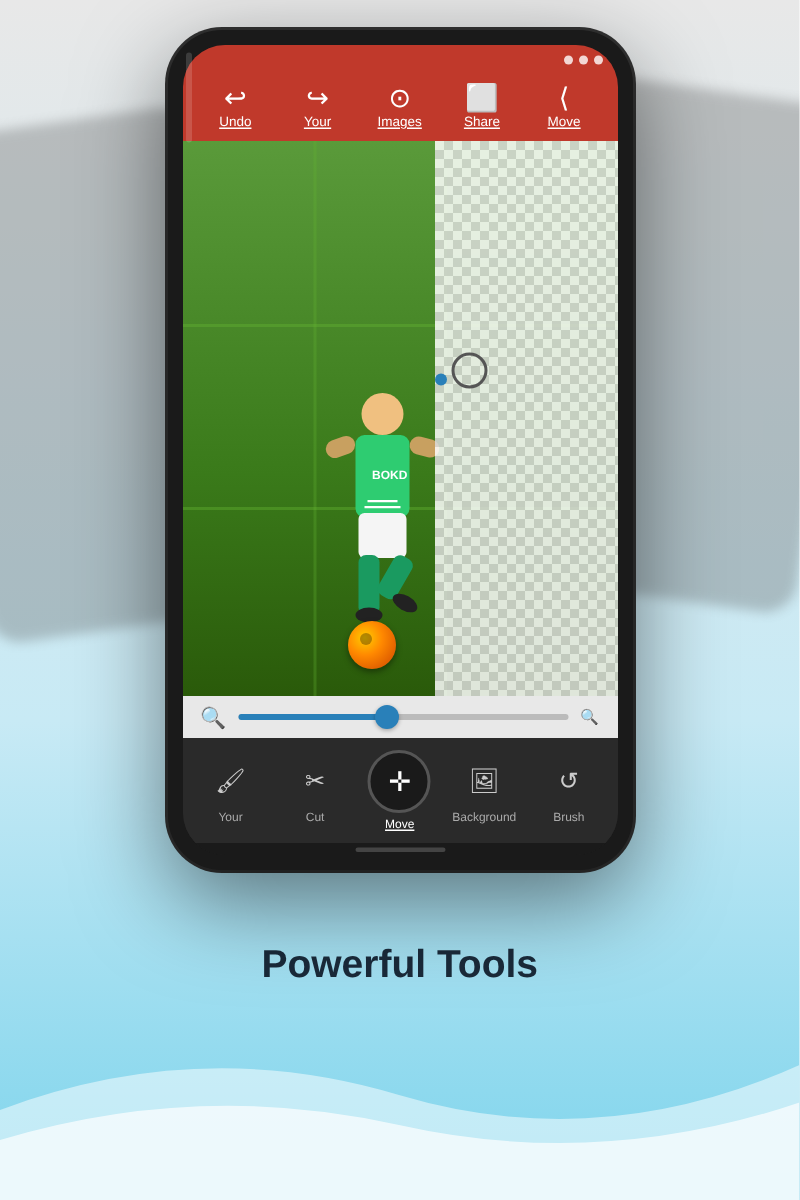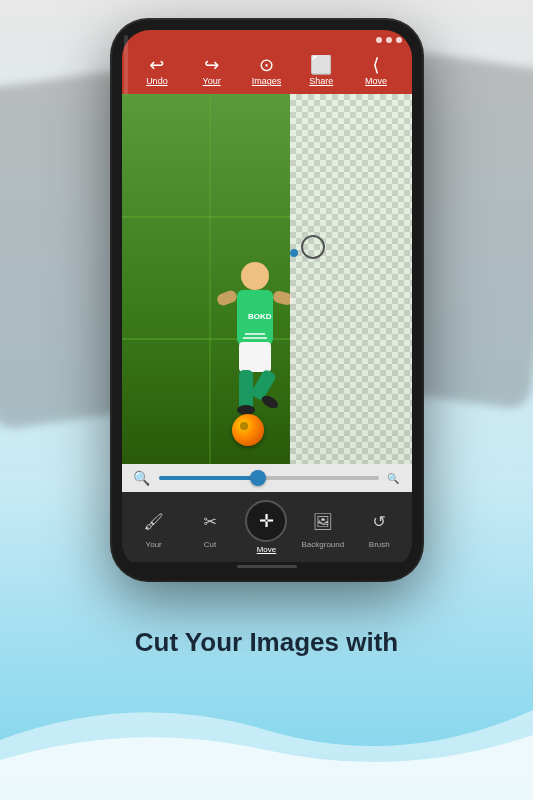--- a/index.html
+++ b/index.html
@@ -369,21 +369,22 @@
 <div class="bg-phone-left"></div>
 <div class="bg-phone-right"></div>
 
 <svg class="wave-bottom" viewBox="0 0 533 120" preserveAspectRatio="none">
   <path d="M0,60 Q133,10 266,50 Q400,90 533,30 L533,120 L0,120 Z" fill="white" opacity="0.5"></path>
   <path d="M0,80 Q133,40 266,70 Q400,100 533,55 L533,120 L0,120 Z" fill="white" opacity="0.7"></path>
 </svg>
 
 <div class="tagline">
   <div class="tagline-text">
-    <span>Cut Your Images with</span><br>
+    <br>
+    <span>Powerful Tools</span>
   </div>
 </div>
 
 <div class="phone-wrapper">
   <div class="phone">
     <div class="phone-inner">
 
       <div class="status-bar">
         <div class="status-icons">
           <div class="status-dot"></div>

